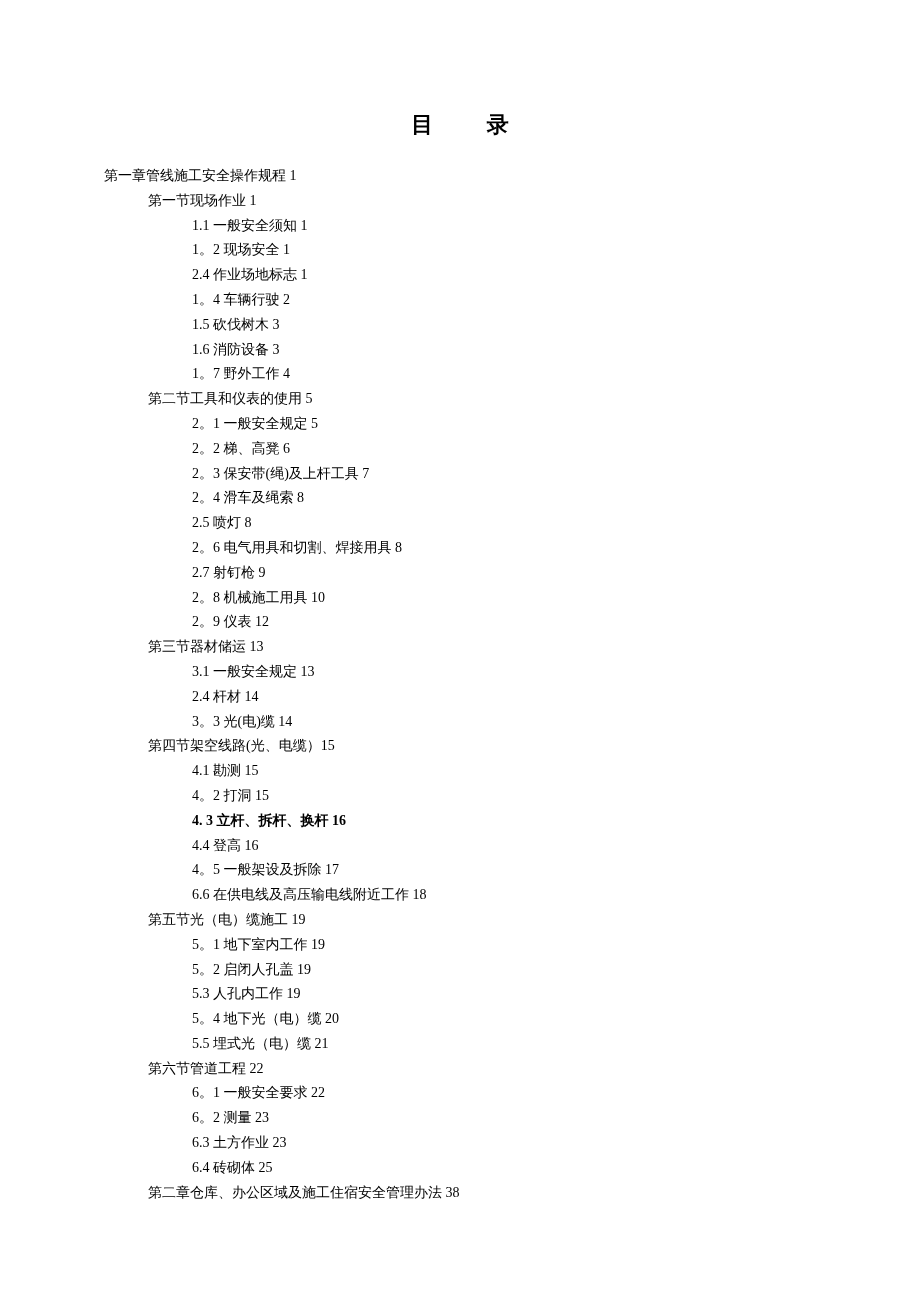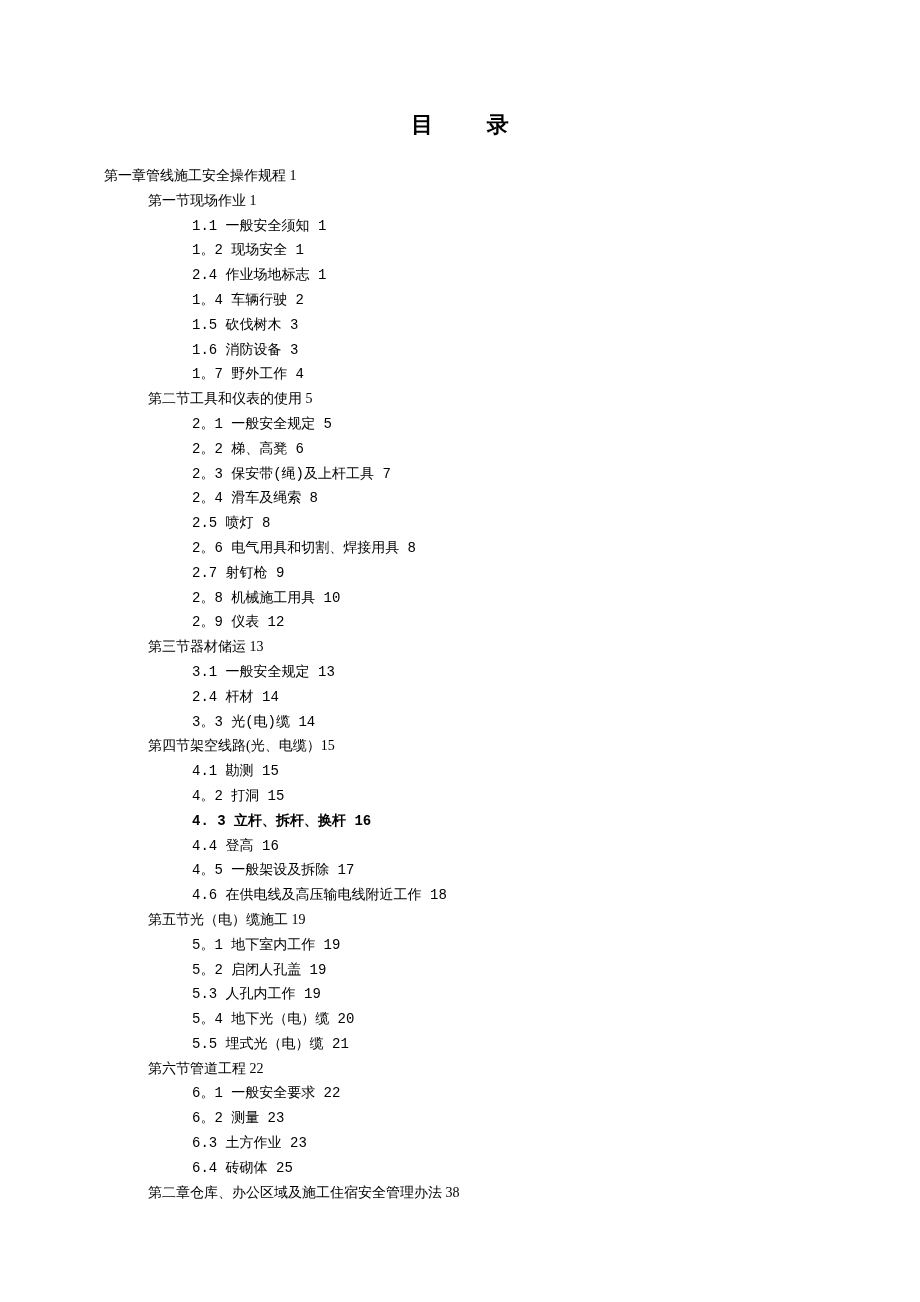--- a/index.html
+++ b/index.html
@@ -23,21 +23,21 @@
       letter-spacing: 24px;
       margin-bottom: 24px;
       padding-left: 24px;
     }
     .toc {
       padding-left: 104px;
       line-height: 24.8px;
     }
     .indent-0 { padding-left: 0px; }
     .indent-1 { padding-left: 44px; }
-    .indent-2 { padding-left: 88px; font-family: Liberation Mono, monospace; }
+    .indent-2 { padding-left: 88px; }
     .entry {
       white-space: nowrap;
     }
     .bold {
       font-weight: bold;
     }
   </style>
 </head>
 <body>
 
@@ -66,21 +66,21 @@
     <div class="entry indent-1">第三节器材储运 13</div>
     <div class="entry indent-2">3.1 一般安全规定 13</div>
     <div class="entry indent-2">2.4 杆材 14</div>
     <div class="entry indent-2">3。3 光(电)缆 14</div>
     <div class="entry indent-1">第四节架空线路(光、电缆）15</div>
     <div class="entry indent-2">4.1 勘测 15</div>
     <div class="entry indent-2">4。2 打洞 15</div>
     <div class="entry indent-2 bold">4. 3 立杆、拆杆、换杆 16</div>
     <div class="entry indent-2">4.4 登高 16</div>
     <div class="entry indent-2">4。5 一般架设及拆除 17</div>
-    <div class="entry indent-2">4.6 在供电线及高压输电线附近工作 18</div>
+    <div class="entry indent-2">6.6 在供电线及高压输电线附近工作 18</div>
     <div class="entry indent-1">第五节光（电）缆施工 19</div>
     <div class="entry indent-2">5。1 地下室内工作 19</div>
     <div class="entry indent-2">5。2 启闭人孔盖 19</div>
     <div class="entry indent-2">5.3 人孔内工作 19</div>
     <div class="entry indent-2">5。4 地下光（电）缆 20</div>
     <div class="entry indent-2">5.5 埋式光（电）缆 21</div>
     <div class="entry indent-1">第六节管道工程 22</div>
     <div class="entry indent-2">6。1 一般安全要求 22</div>
     <div class="entry indent-2">6。2 测量 23</div>
     <div class="entry indent-2">6.3 土方作业 23</div>

